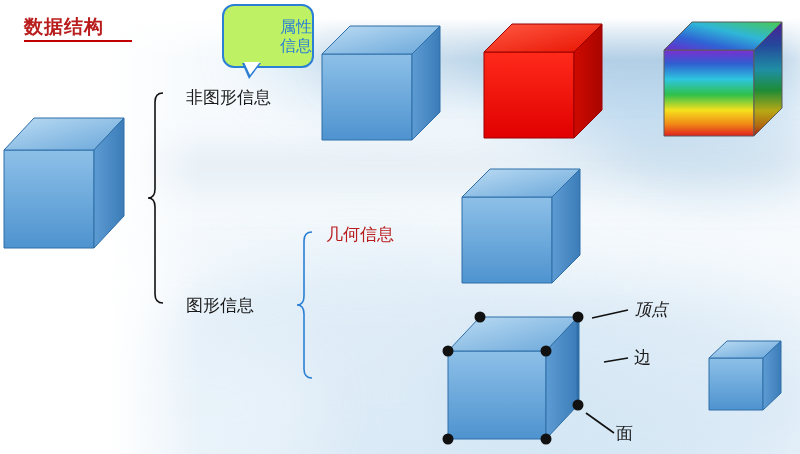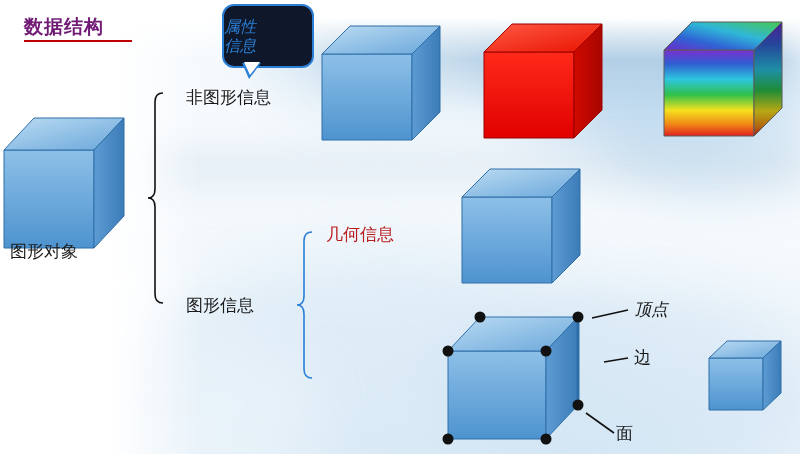--- a/index.html
+++ b/index.html
@@ -56,41 +56,41 @@
   }
   .darkband2 {
     position:absolute; left:150px; top:150px; width:660px; height:60px;
     background:linear-gradient(180deg, rgba(120,165,200,.18), rgba(160,200,230,0));
     filter:blur(16px);
   }
 
   
   .title {
     position:absolute; left:24px; top:14px;
-    font-size:19px; font-weight:bold; color:#701a75;
+    font-size:19px; font-weight:bold; color:#b91c1c;
     letter-spacing:1px;
   }
   .title-underline {
     position:absolute; left:24px; top:40px; width:108px; height:2px; background:#c00000;
   }
 
   
   .lbl { position:absolute; color:#1a1a1a; font-size:17px; white-space:nowrap; }
   .lbl-blue { color:#b91c1c; }
 
   
   svg.vec { position:absolute; left:0; top:0; width:800px; height:454px; overflow:visible; pointer-events:none; }
 
   
   .bubble {
     position:absolute; left:222px; top:4px; width:88px; height:60px;
     border:2px solid #2b7fd4; border-radius:12px;
-    background:#0f172a;
-    display:flex; flex-direction:column; align-items:flex-start; justify-content:center;
-    color:#2b7fd4; font-size:16px; line-height:19px;font-style:italic;
+    background:#bef264;
+    display:flex; flex-direction:column; align-items:flex-end; justify-content:center;
+    color:#2b7fd4; font-size:16px; line-height:19px;
   }
   .bubble-tail, .bubble-tail2 {
     position:absolute; width:0; height:0;
   }
   .bubble-tail {
     left:242px; top:63px;
     border-left:7px solid transparent; border-right:12px solid transparent;
     border-top:16px solid #2b7fd4;
   }
   .bubble-tail2 {
@@ -305,21 +305,20 @@
 
     <path d="M 163 93 Q 155 93 155 102 L 155 189 Q 155 198 148 198 Q 155 198 155 207 L 155 294 Q 155 303 163 303" fill="none" stroke="#111" stroke-width="1.6"></path>
 
     <path d="M 312 232 Q 304 232 304 241 L 304 296 Q 304 305 297 305 Q 304 305 304 314 L 304 369 Q 304 378 312 378" fill="none" stroke="#2b7fd4" stroke-width="1.6"></path>
 
     <line x1="592" y1="318" x2="628" y2="310" stroke="#111" stroke-width="1.6"></line>
     <line x1="604" y1="362" x2="628" y2="358" stroke="#111" stroke-width="1.6"></line>
     <line x1="586" y1="413" x2="614" y2="433" stroke="#111" stroke-width="1.6"></line>
   </svg>
 
-  <div class="lbl" style="left:10px; top:240px;">图形对象</div>
   <div class="lbl" style="left:186px; top:294px;">图形信息</div>
   <div class="lbl" style="left:186px; top:86px;">非图形信息</div>
   <div class="lbl lbl-blue" style="left:326px; top:223px;">几何信息</div>
   <div class="lbl" style="left:634px; top:298px;font-style:italic;">顶点</div>
   <div class="lbl" style="left:634px; top:346px;">边</div>
   <div class="lbl" style="left:616px; top:422px;">面</div>
 
   <div class="bubble">
     <span>属性</span>
     <span>信息</span>

